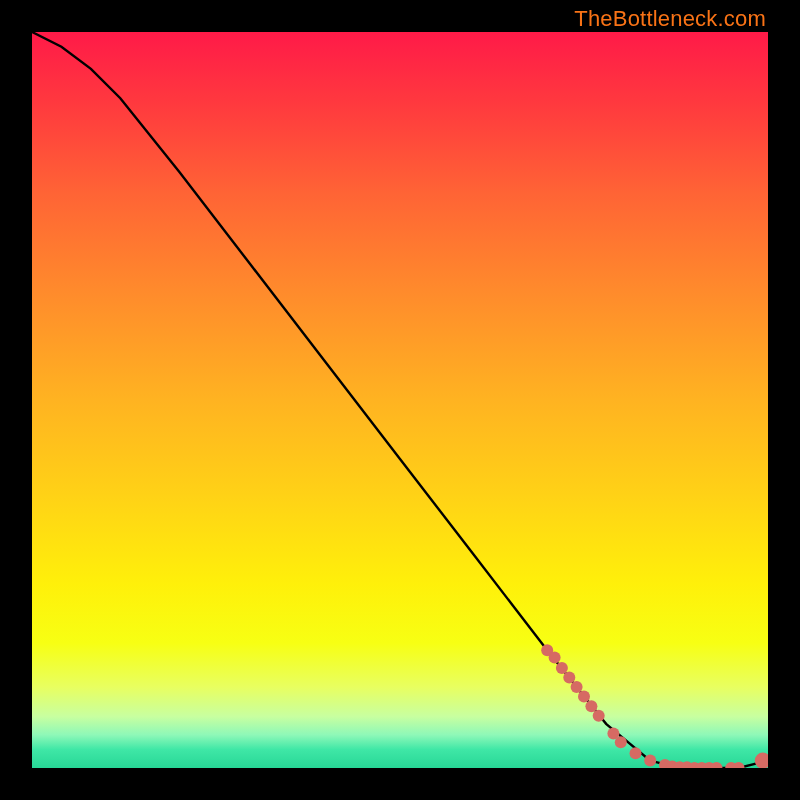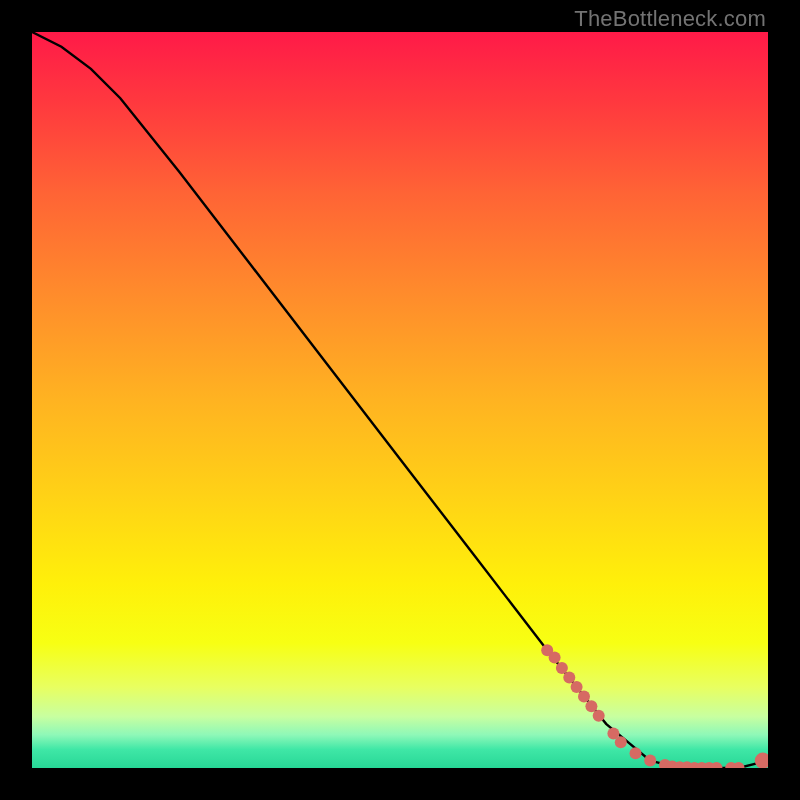--- a/index.html
+++ b/index.html
@@ -23,21 +23,21 @@
     position: absolute;
     left: 0;
     top: 0;
     width: 736px;
     height: 736px;
   }
   .watermark {
     position: absolute;
     top: 6px;
     right: 34px;
-    color: #737373;
+    color: #f97316;
     font-size: 22px;
     font-weight: 500;
     letter-spacing: 0.2px;
   }
   svg { display: block; }
 </style>
 </head>
 <body>
 
 <div class="watermark">TheBottleneck.com</div>

